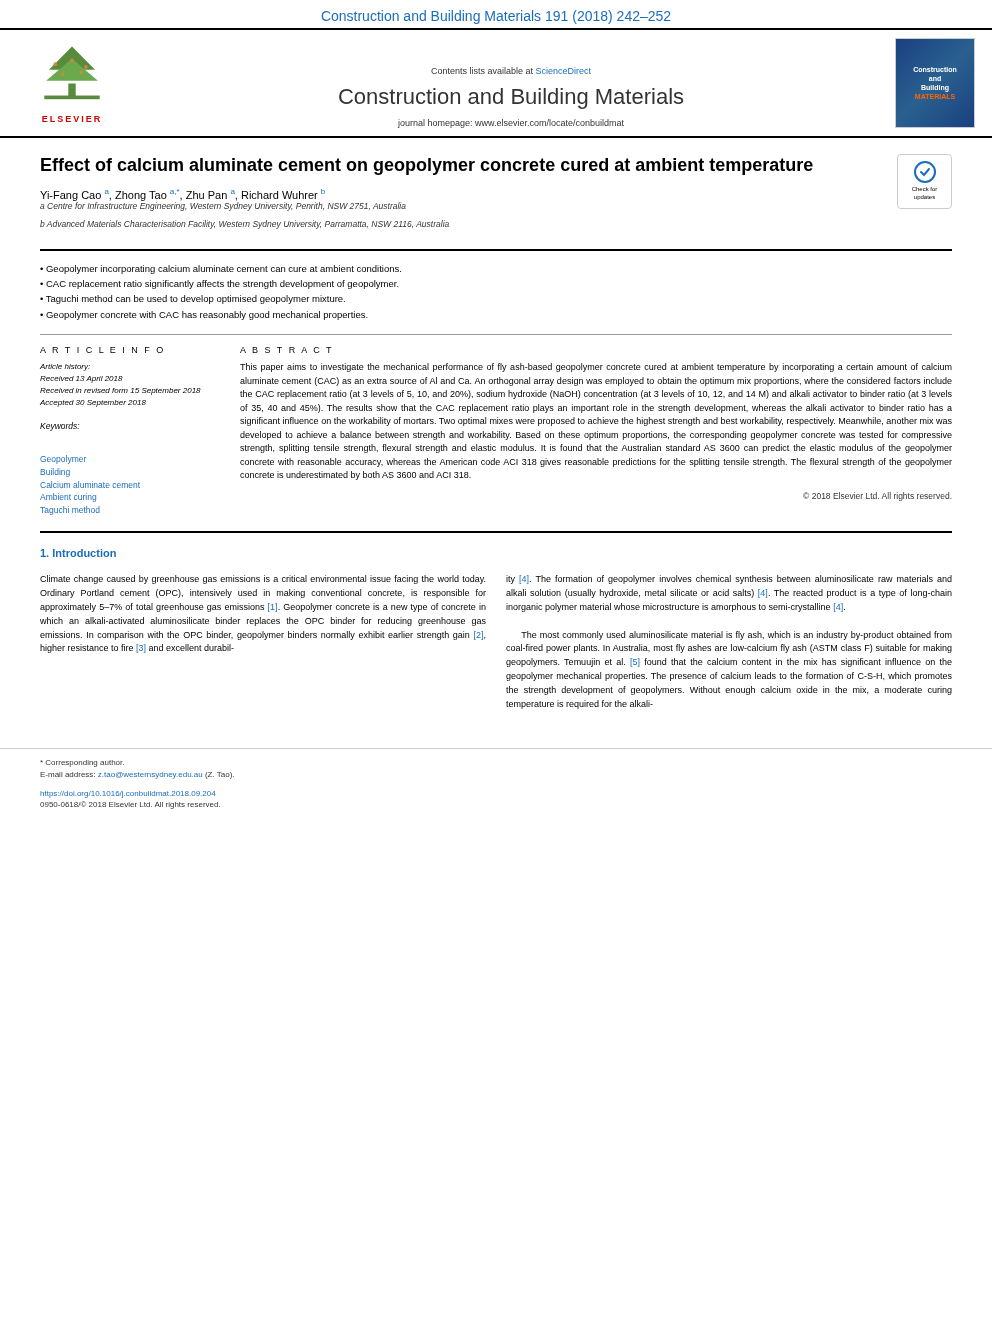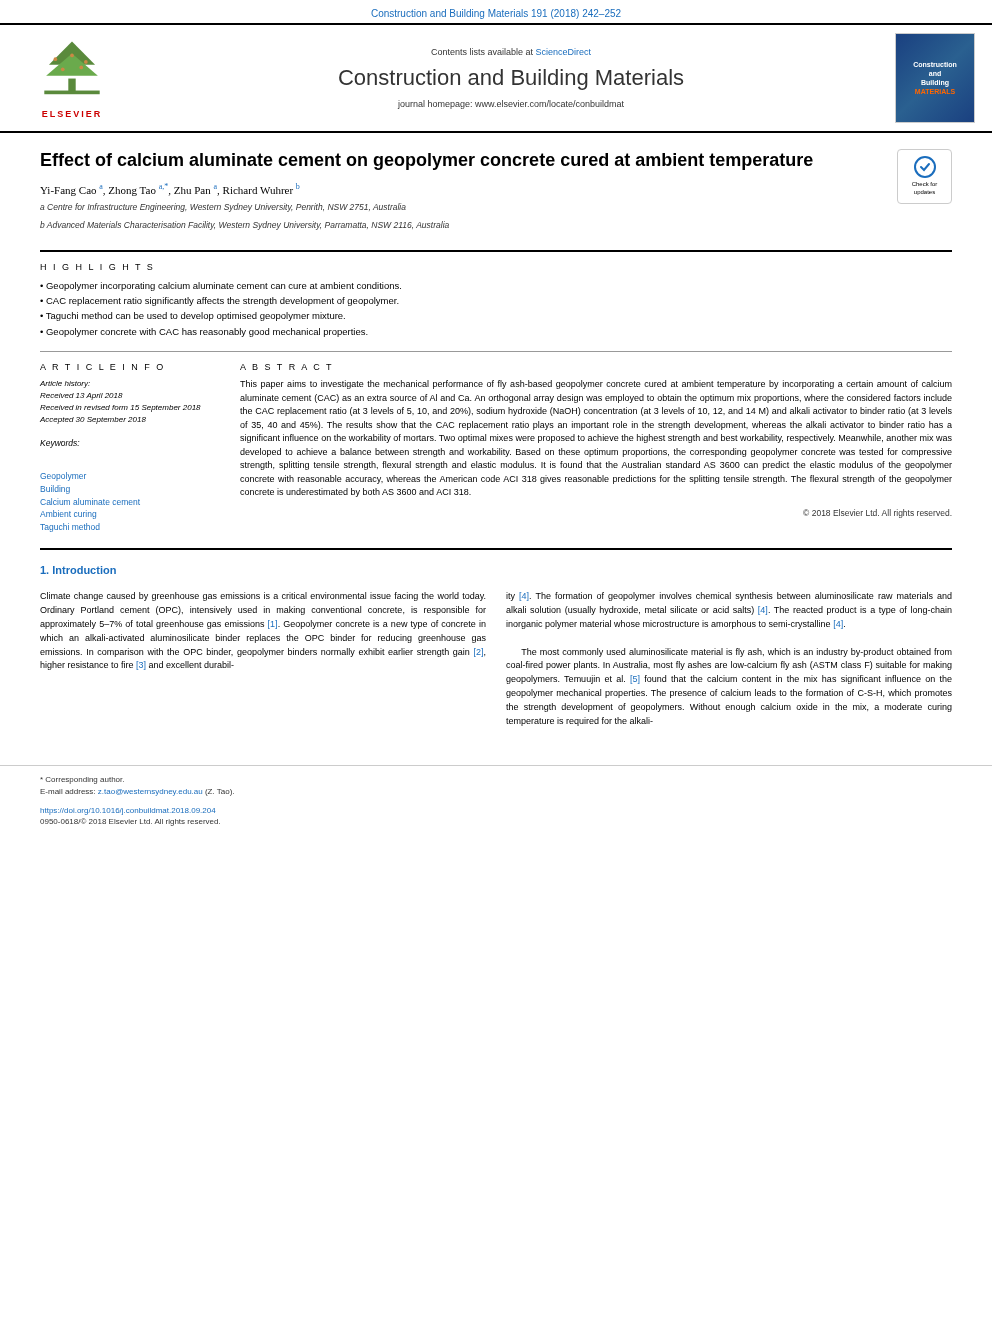--- a/index.html
+++ b/index.html
@@ -15,21 +15,21 @@
     .page {
       width: 992px;
       background: #fff;
       padding: 0;
     }
 
     
     .top-ref {
       text-align: center;
       padding: 8px 0 4px 0;
-      font-size: 10px;
+      font-size: 14px;
       color: #1a6dbd;
       font-family: Arial, sans-serif;
     }
 
     
     .journal-header {
       display: flex;
       align-items: stretch;
       border-top: 2px solid #000;
       border-bottom: 2px solid #000;
@@ -63,21 +63,21 @@
       font-family: Arial, sans-serif;
       color: #c00;
       font-weight: bold;
     }
 
     .journal-header-center {
       flex: 1;
       text-align: center;
       display: flex;
       flex-direction: column;
-      justify-content: center;
+      justify-content: flex-end;
       gap: 4px;
     }
 
     .contents-line {
       font-size: 9px;
       font-family: Arial, sans-serif;
       color: #333;
     }
 
     .sciencedirect-link {
@@ -150,22 +150,21 @@
     .article-title {
       font-size: 18px;
       font-weight: bold;
       font-family: Arial, sans-serif;
       line-height: 1.3;
       margin-bottom: 10px;
     }
 
     .authors {
       font-size: 11px;
-      font-family: Liberation Serif, serif;
-      margin-bottom: 6px;
+      font-family: Liberation Sans, sans-serif;
       color: #000;
     }
 
     .author-super {
       color: #1a6dbd;
       font-size: 8px;
       vertical-align: super;
     }
 
     .affiliations {
@@ -467,21 +466,20 @@
             <path d="M2 6 L5 9 L10 3" stroke="#1a6dbd" stroke-width="2" fill="none" stroke-linecap="round"></path>
           </svg>
         </div>
         <span style="font-size:6px;font-family:Arial;text-align:center;line-height:1.3;">Check for<br>updates</span>
       </div>
     </div>
 
     <hr class="divider divider-thick">
 
     <div class="highlights-section">
-      <div class="section-label">H I G H L I G H T S</div>
       <ul class="highlights-list">
         <li>Geopolymer incorporating calcium aluminate cement can cure at ambient conditions.</li>
         <li>CAC replacement ratio significantly affects the strength development of geopolymer.</li>
         <li>Taguchi method can be used to develop optimised geopolymer mixture.</li>
         <li>Geopolymer concrete with CAC has reasonably good mechanical properties.</li>
       </ul>
     </div>
 
     <hr class="divider">
 

